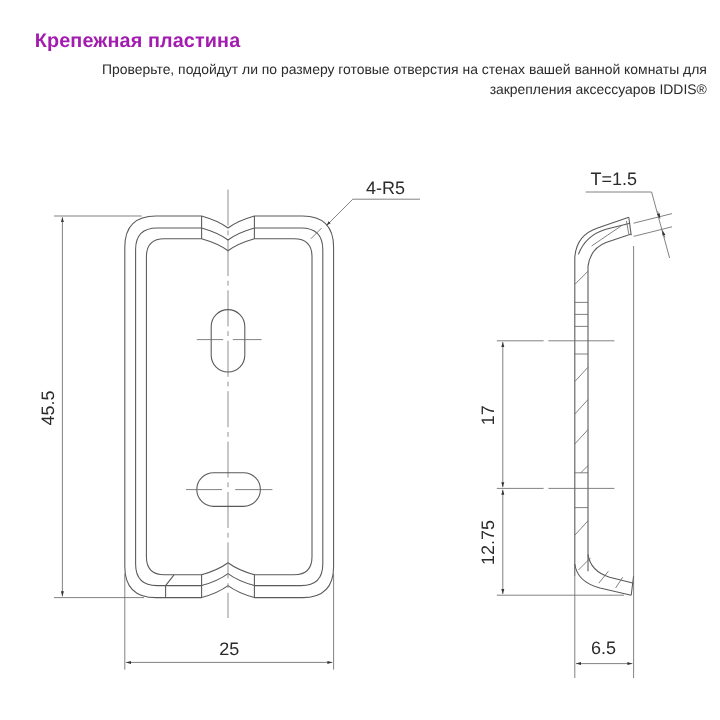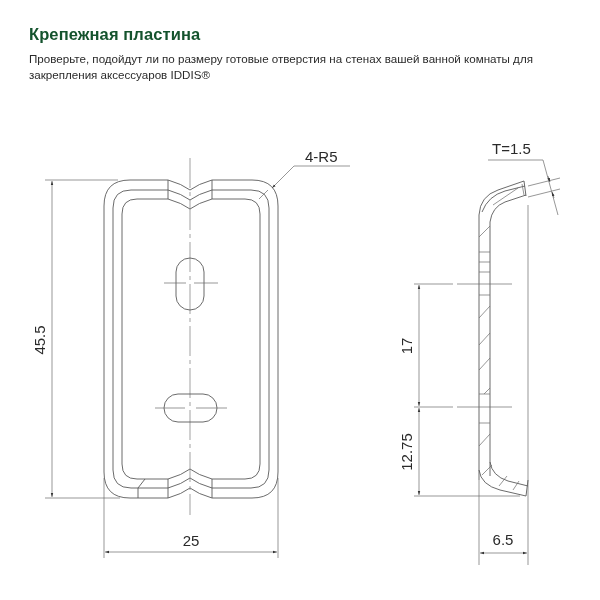--- a/index.html
+++ b/index.html
@@ -1,18 +1,18 @@
 <!DOCTYPE html>
 <html><head>
 <meta charset="utf-8">
 <style>
   html, body { margin: 0; padding: 0; background: #ffffff; }
   body { width: 600px; height: 600px; position: relative; overflow: hidden; font-family: "Liberation Sans", "DejaVu Sans", sans-serif; color: #1a1a1a; }
-  .title { position: absolute; left: 29px; top: 25px; font-size: 16.5px; font-weight: bold; letter-spacing: 0.1px; color: #14532d; }
-  .desc { position: absolute; left: 29px; top: 51px; width: 560px; font-size: 11.6px; line-height: 16px; color: #2a2a2a; }
+  .title { position: absolute; left: 29px; top: 25px; font-size: 16.5px; font-weight: bold; letter-spacing: 0.1px; color: #a21caf; }
+  .desc { position: absolute; left: 29px; top: 51px; width: 560px; font-size: 11.6px; line-height: 16px; color: #2a2a2a; text-align: right; }
   svg.drawing { position: absolute; left: 0; top: 0; }
   .ln { stroke: #5a5a5a; stroke-width: 0.9; fill: none; }
   .thin { stroke: #6a6a6a; stroke-width: 0.7; fill: none; }
   .dash { stroke: #7a7a7a; stroke-width: 0.7; fill: none; stroke-dasharray: 30 4 4 4; }
   .dimtxt { font-family: "Liberation Sans", "DejaVu Sans", sans-serif; font-size: 15px; fill: #2a2a2a; }
 </style>
 </head>
 <body>
 
 <div class="title">Крепежная пластина</div>

